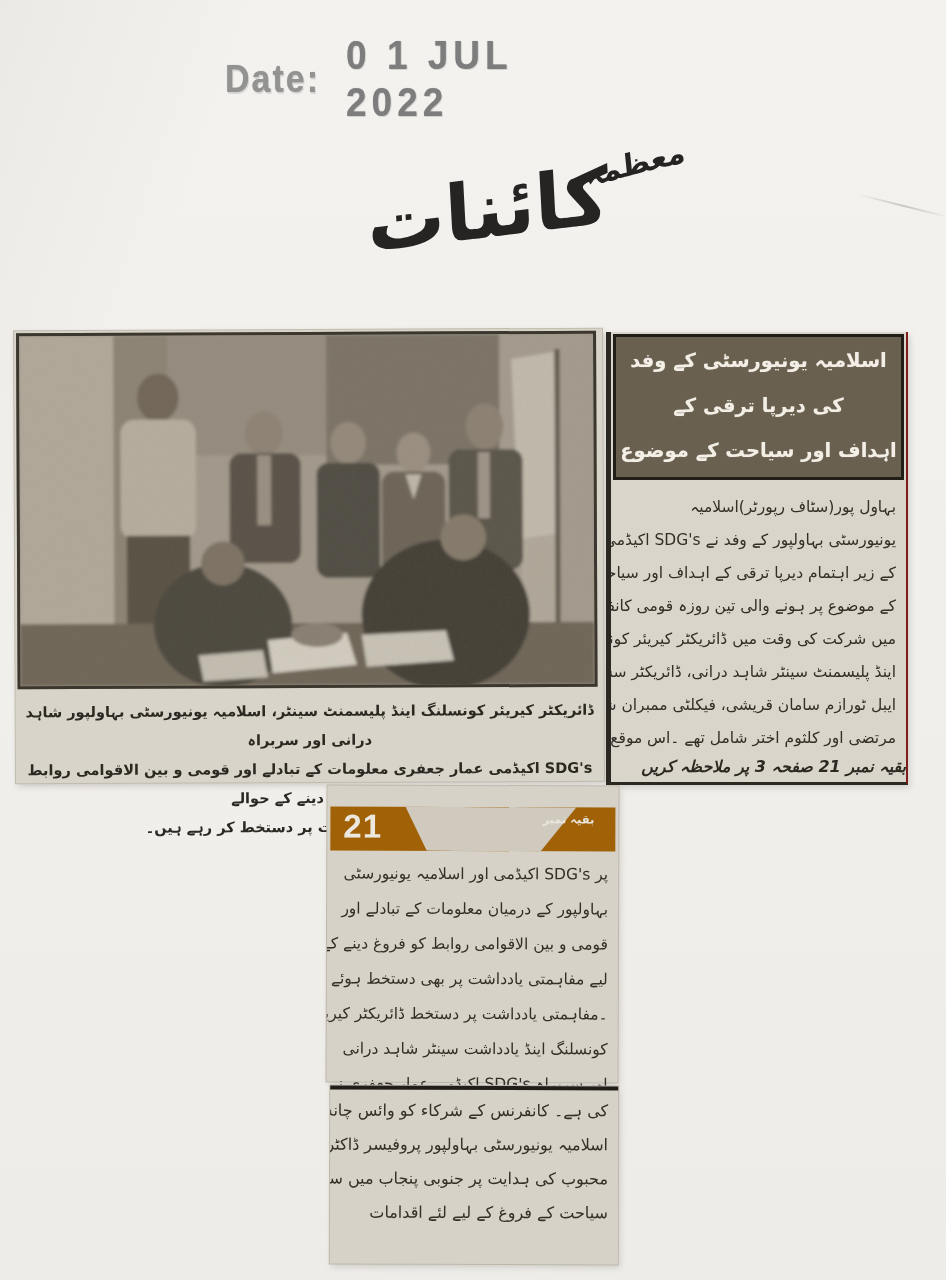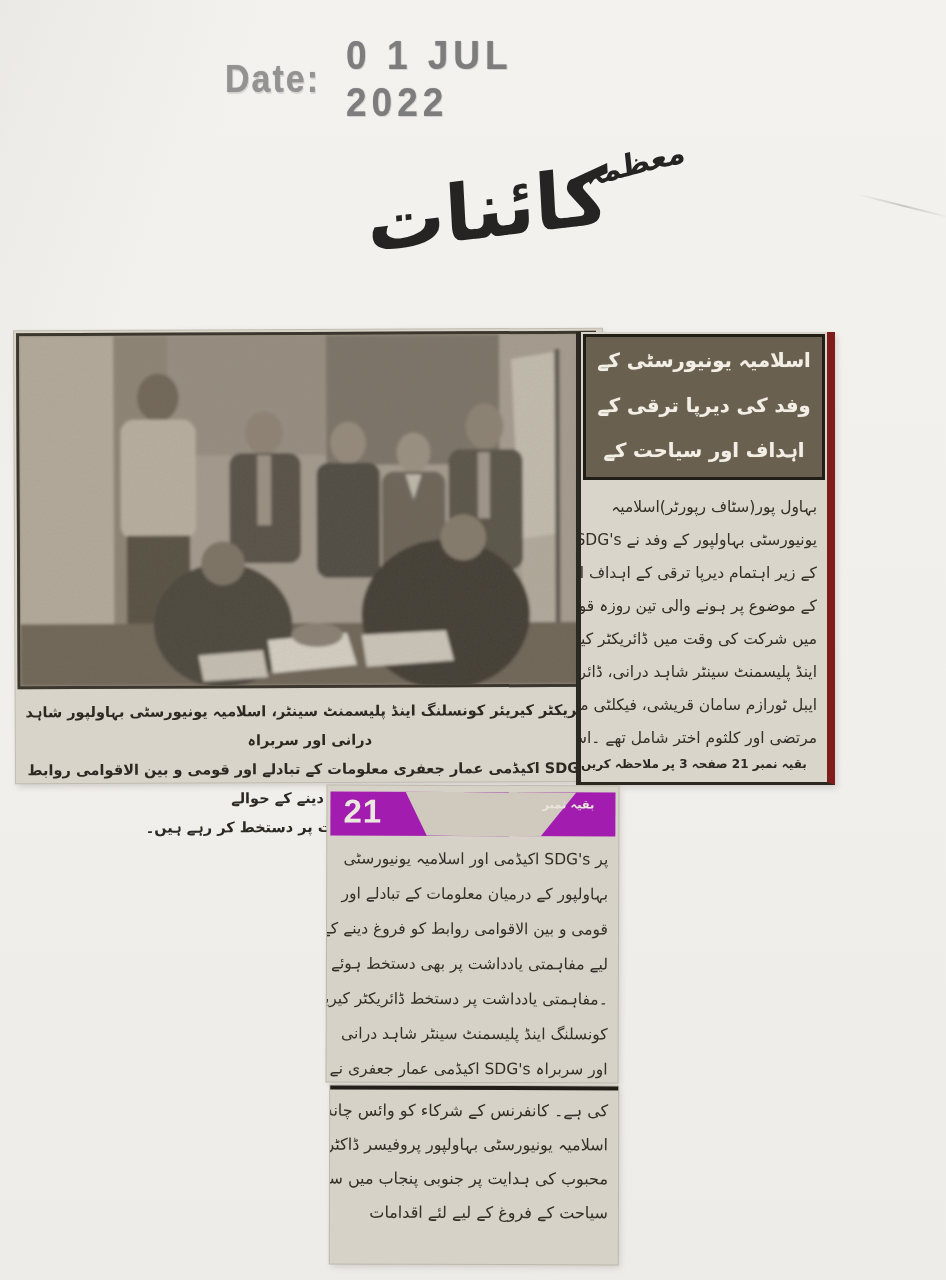--- a/index.html
+++ b/index.html
@@ -52,55 +52,55 @@
   }
   .photo-frame svg{display:block;width:100%;height:100%;}
   .caption{
     position:absolute;left:0;top:362px;width:100%;padding:5px 8px 0;
     box-sizing:border-box;direction:rtl;text-align:center;
     font-size:14.5px;font-weight:bold;line-height:29px;color:#2c2822;
   }
 
   
   .article{
-    left:576px;top:332px;width:259px;height:453px;
+    left:606px;top:332px;width:302px;height:453px;
     background:#dad5cb;box-sizing:border-box;
     border-left:5px solid #2b2username7;
     border-left:5px solid #2b2721;
-    border-right:8px solid #7f1d1d;
+    border-right:2px solid #7f1d1d;
     border-bottom:3px solid #2b2721;
     box-shadow:2px 3px 6px rgba(90,85,75,.2);
   }
   .headline{
     margin:2px;height:146px;background:#69604f;
     border:3px solid #211d17;box-sizing:border-box;
     color:#f3efe6;text-align:center;direction:rtl;
     font-weight:bold;font-size:19.5px;line-height:45px;
     padding-top:1px;overflow:hidden;
     text-shadow:0 0 1px rgba(255,255,255,.4);
   }
   .article-body{
     padding:9px 10px 0 20px;direction:rtl;text-align:right;
     font-size:15.5px;line-height:33px;color:#332e27;overflow:hidden;
   }
   .article-body .line{white-space:nowrap;}
   .cont-note{
-    direction:rtl;text-align:left;font-weight:bold;
-    font-size:12px;margin-top:2px;color:#2c2822;
+    direction:rtl;text-align:right;font-weight:bold;
+    font-size:16px;margin-top:2px;color:#2c2822;font-style:italic;
   }
 
   
   .cont1{
     left:327px;top:786px;width:291px;height:296px;
     background:#d7d2c8;box-sizing:border-box;
     box-shadow:0 0 0 1px #beb8ac, 2px 3px 6px rgba(90,85,75,.22);
     transform:rotate(.2deg);
   }
   .badge{
-    position:relative;margin:6px 3px 0;height:44px;background:#a21caf;
+    position:relative;margin:21px 3px 0;height:44px;background:#a16207;
     overflow:hidden;
   }
   .badge .trap{
     position:absolute;left:68px;top:0;width:178px;height:100%;
     background:#cfc9be;
     clip-path:polygon(4% 0,100% 0,80% 100%,16% 100%);
   }
   .badge .num{
     position:absolute;left:13px;top:1px;
     font-family:"Liberation Sans",sans-serif;
@@ -238,21 +238,21 @@
     <div class="trap"></div>
     <div class="num">21</div>
     <div class="blabel">بقیہ نمبر</div>
   </div>
   <div class="cont-lines">
       <div class="line">پر SDG's اکیڈمی اور اسلامیہ یونیورسٹی</div>
       <div class="line">بہاولپور کے درمیان معلومات کے تبادلے اور</div>
       <div class="line">قومی و بین الاقوامی روابط کو فروغ دینے کے</div>
       <div class="line">لیے مفاہمتی یادداشت پر بھی دستخط ہوئے</div>
       <div class="line">۔مفاہمتی یادداشت پر دستخط ڈائریکٹر کیریئر</div>
-      <div class="line">کونسلنگ اینڈ پلیسمنٹ سینٹر شاہد درانی</div>
+      <div class="line">کونسلنگ اینڈ یادداشت سینٹر شاہد درانی</div>
       <div class="line">اور سربراہ SDG's اکیڈمی عمار جعفری نے</div>
     </div>
 </div>
 
 <div class="abs cont2">
   <div class="cont-lines">
       <div class="line">کی ہے۔ کانفرنس کے شرکاء کو وائس چانسلر</div>
       <div class="line">اسلامیہ یونیورسٹی بہاولپور پروفیسر ڈاکٹر اطہر</div>
       <div class="line">محبوب کی ہدایت پر جنوبی پنجاب میں سرمائی</div>
       <div class="line">سیاحت کے فروغ کے لیے لئے اقدامات</div>

